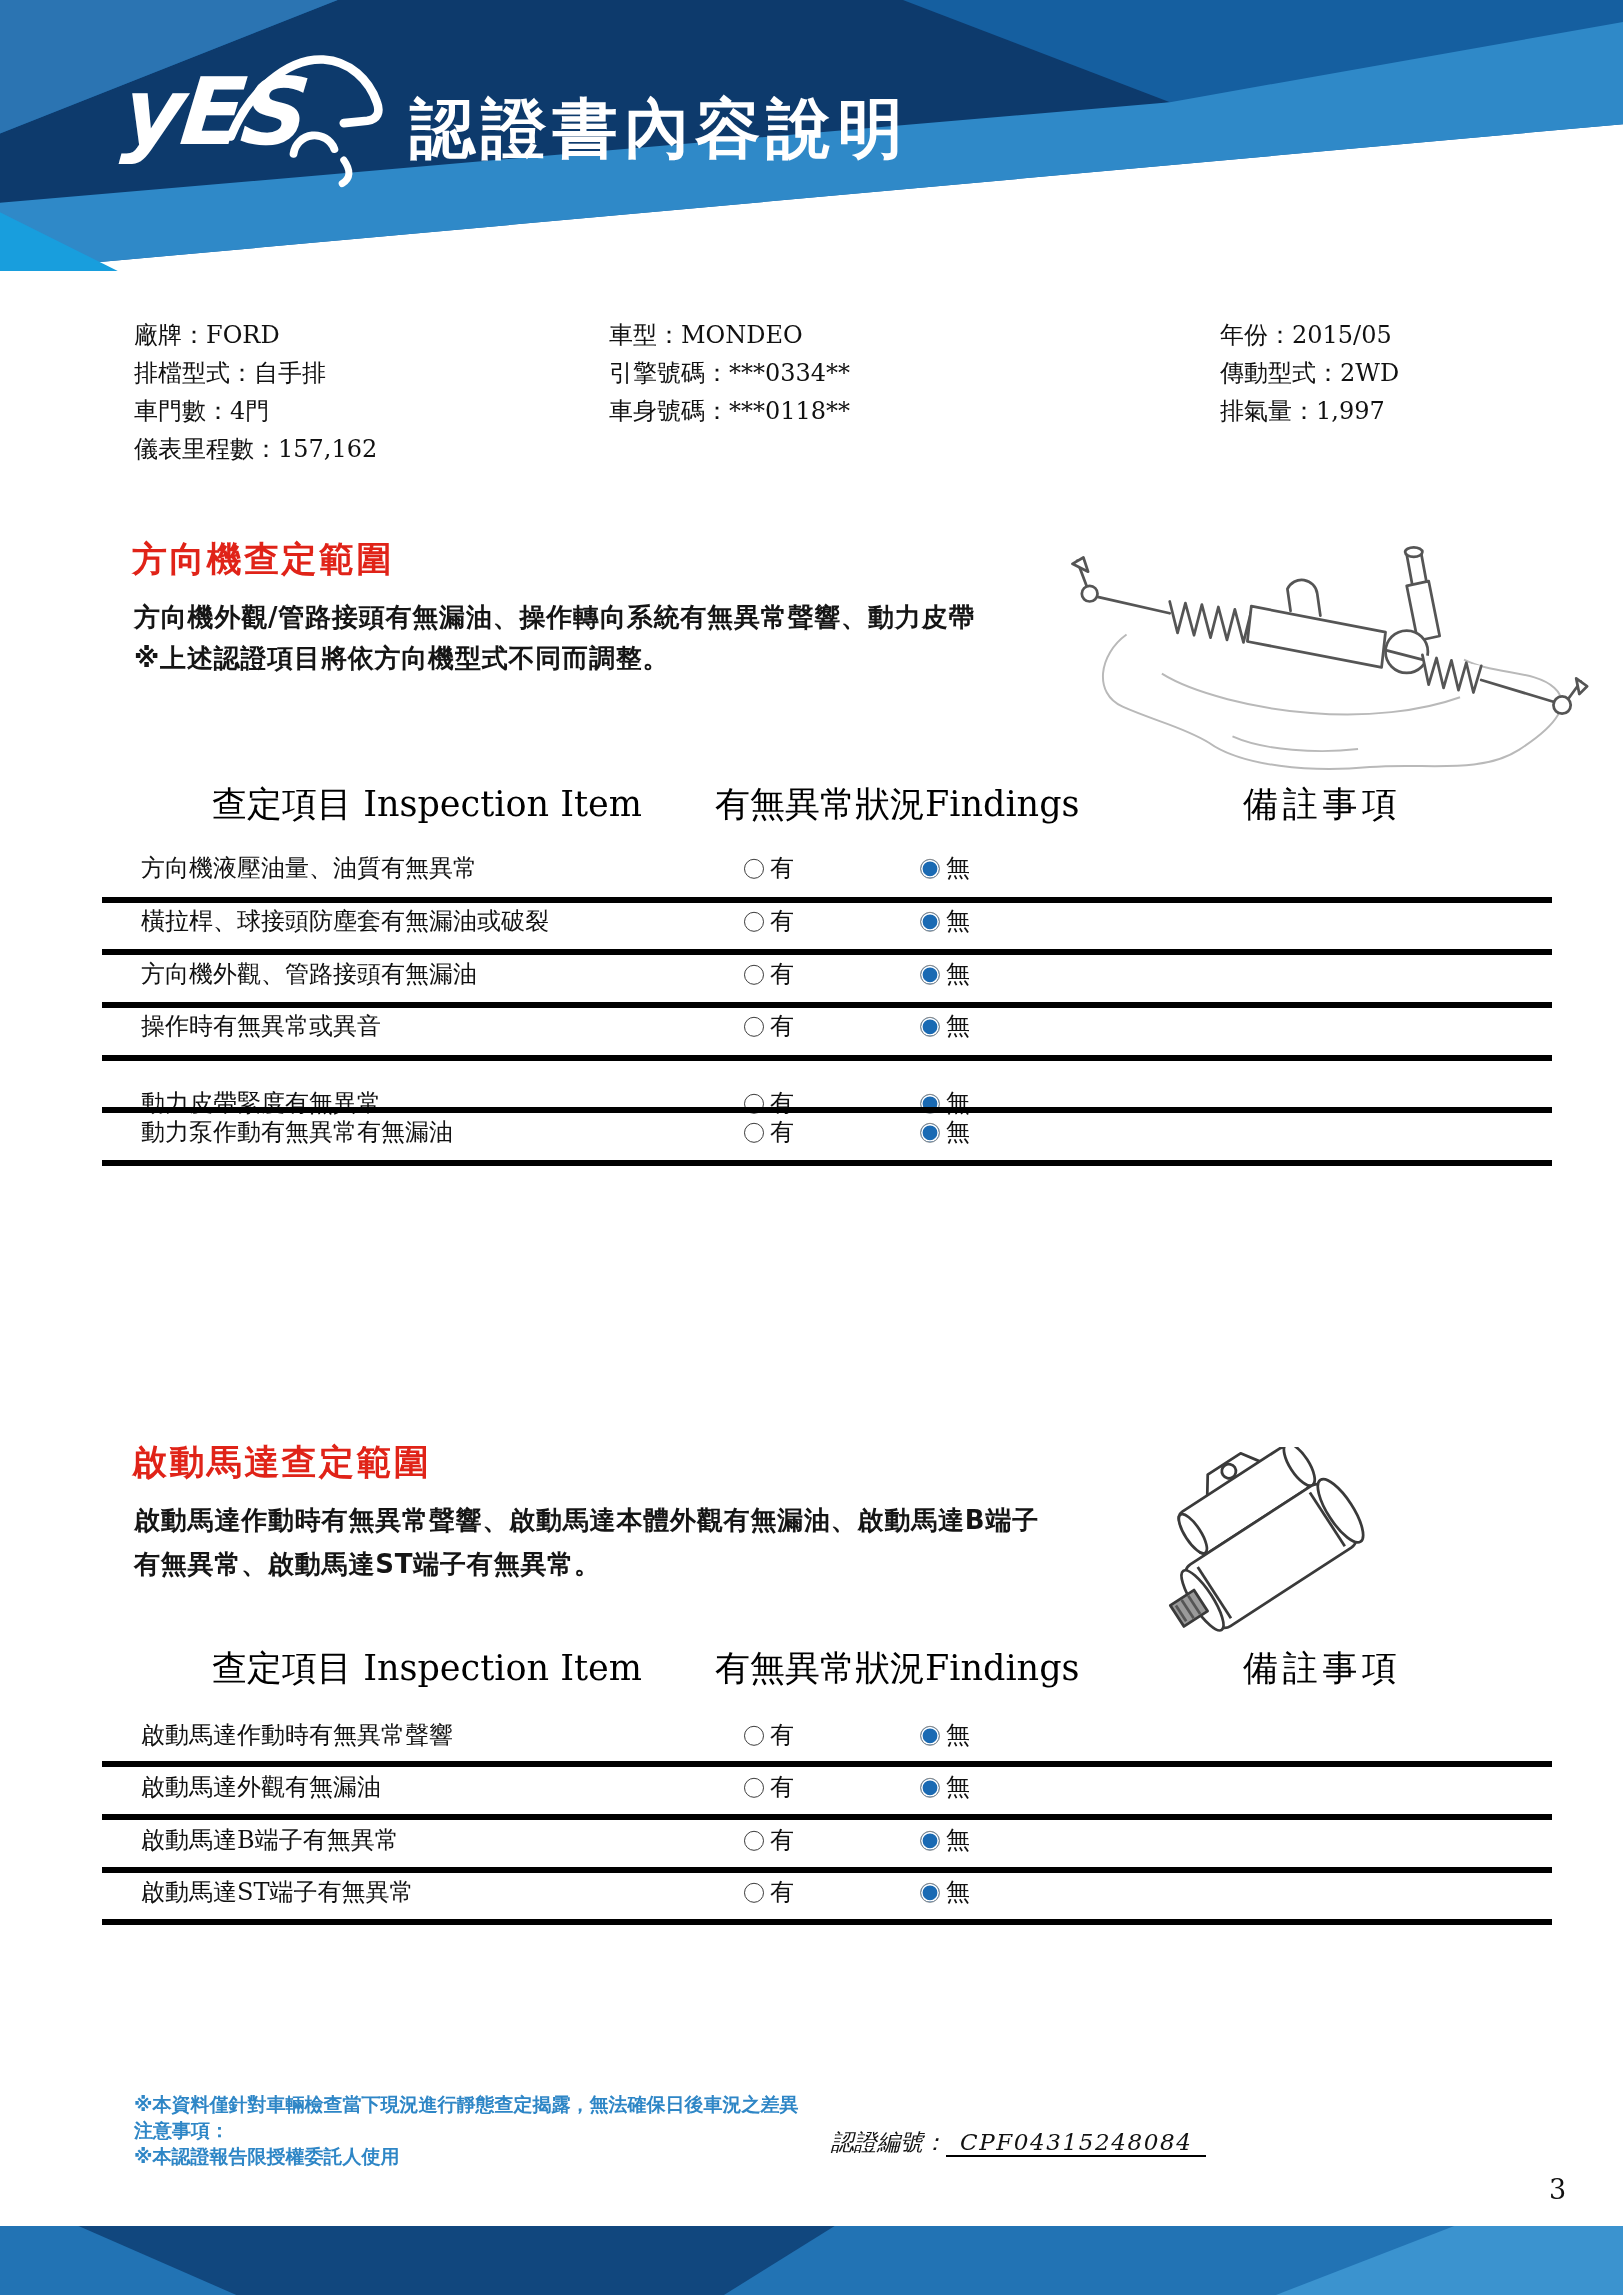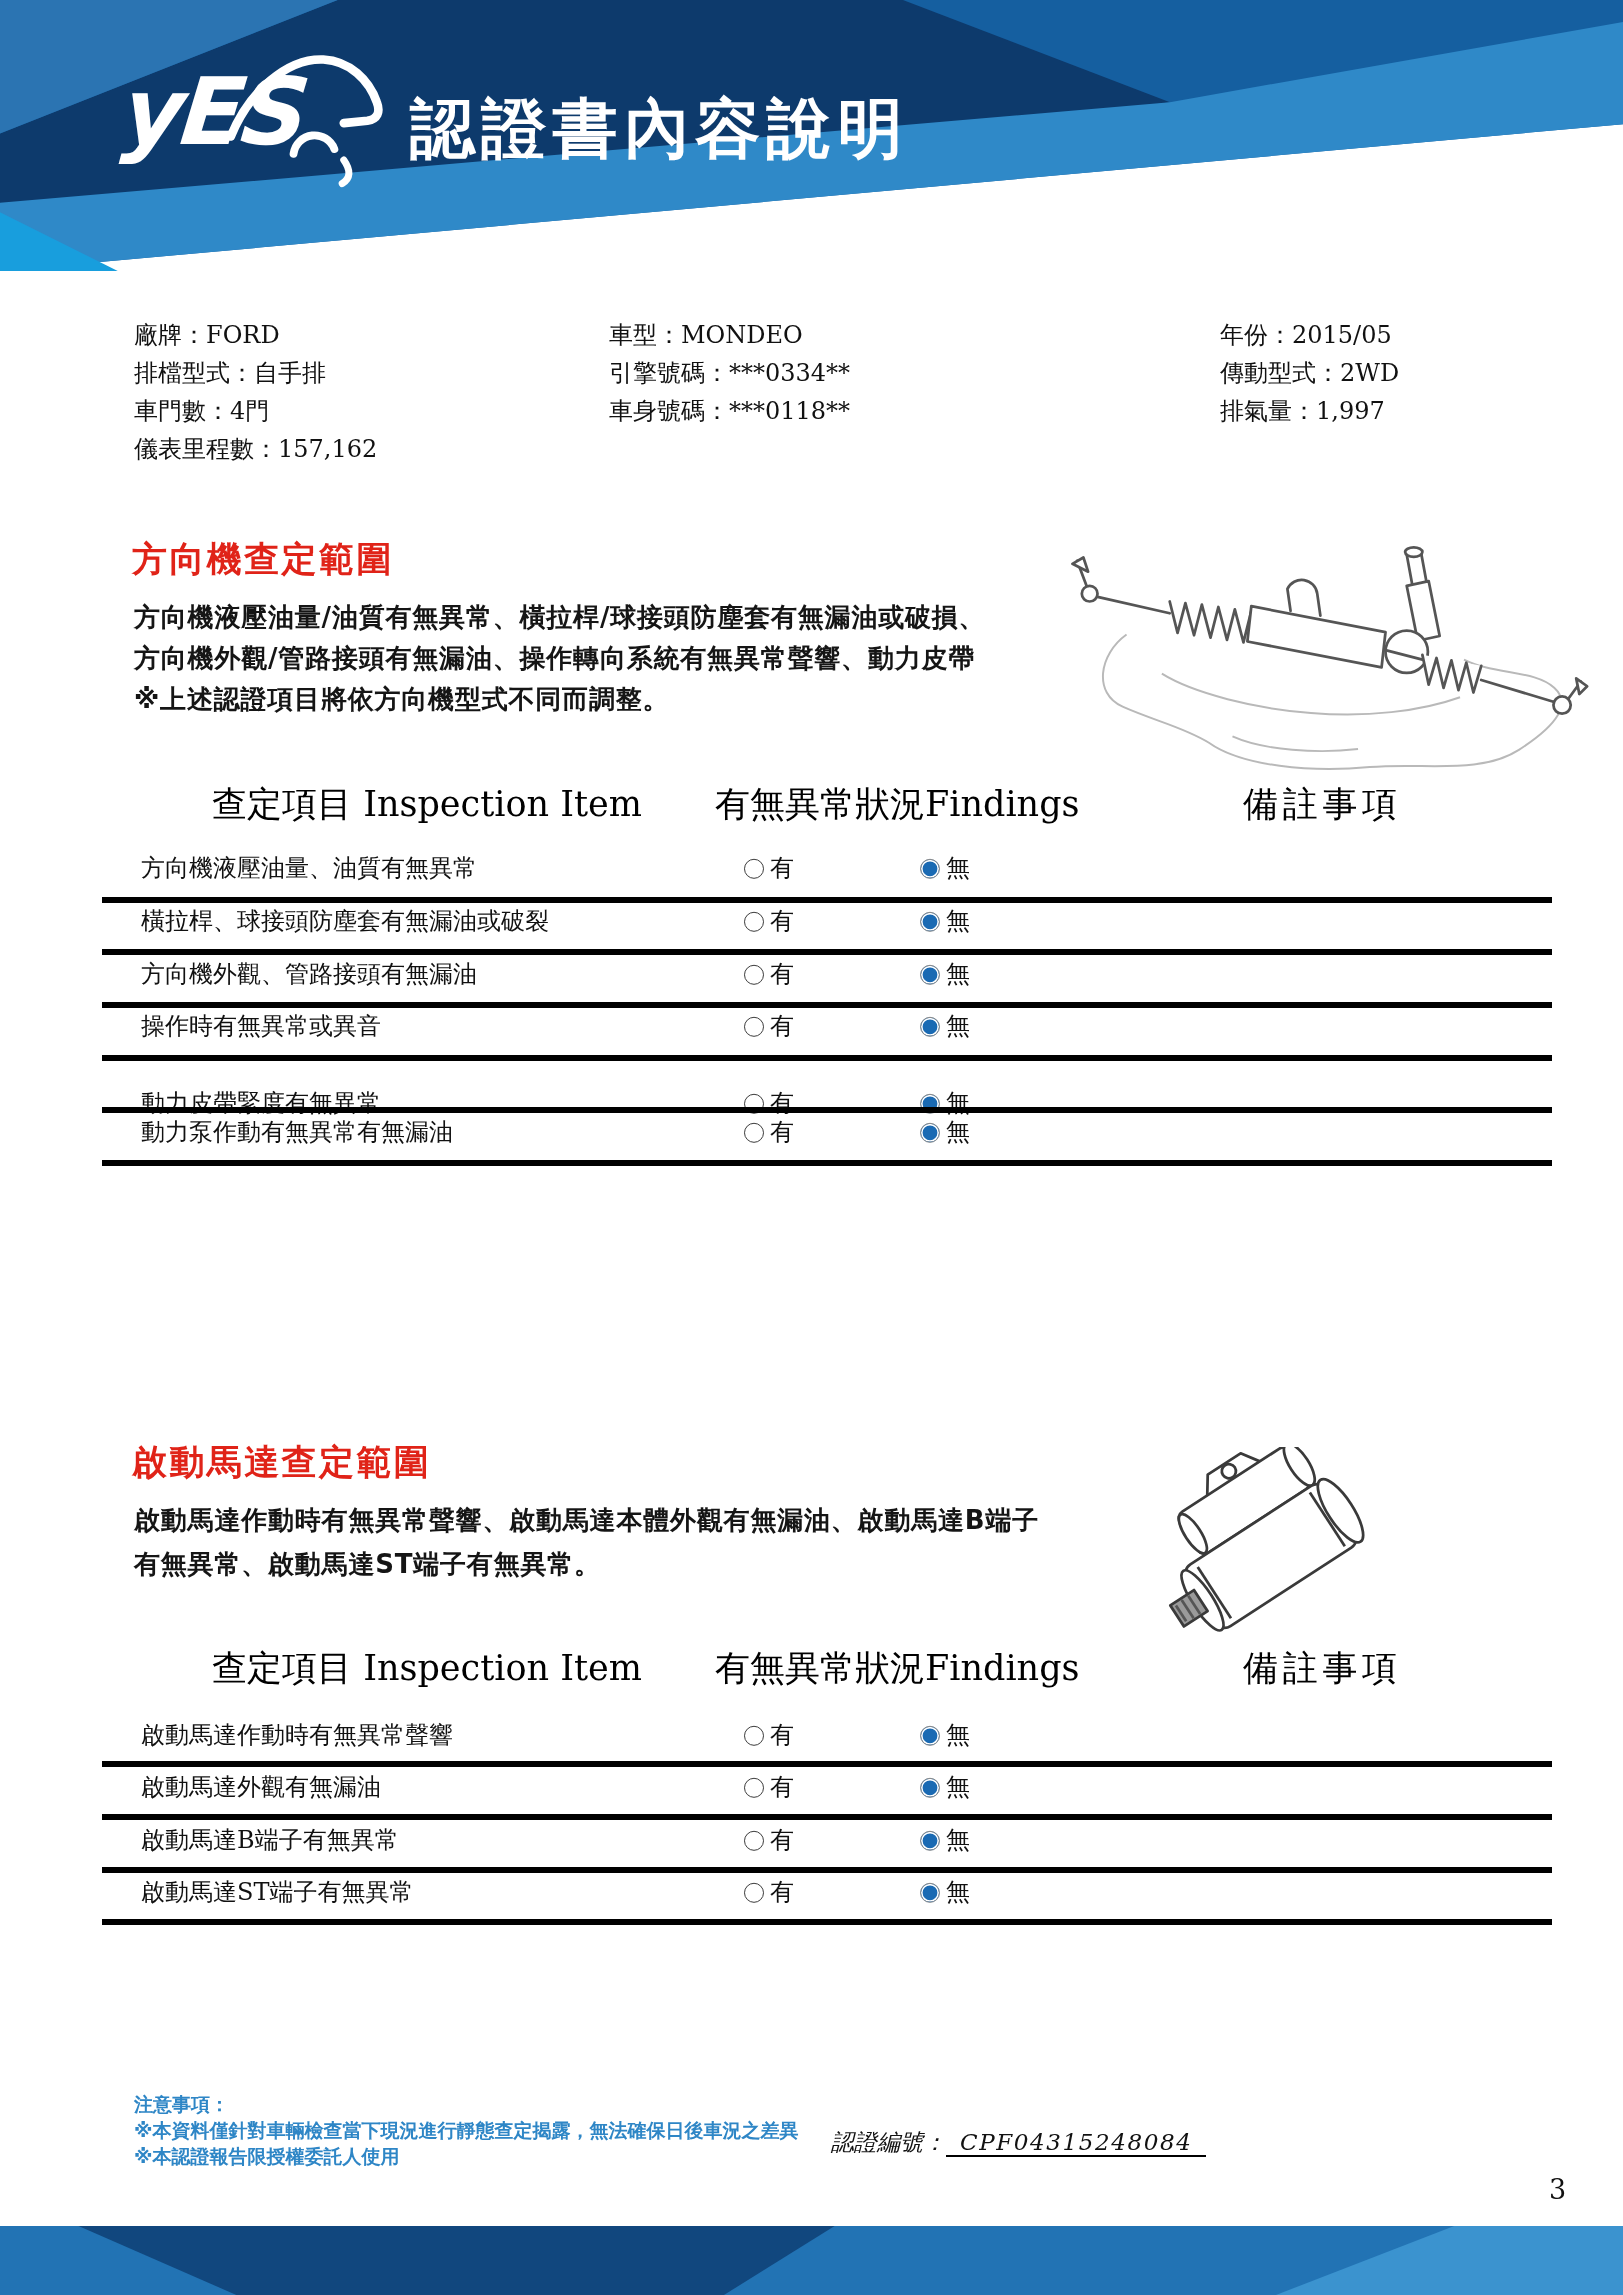--- a/index.html
+++ b/index.html
@@ -97,21 +97,20 @@
     <div>車身號碼：***0118**</div>
   </div>
   <div class="info-col info-col3">
     <div>年份：2015/05</div>
     <div>傳動型式：2WD</div>
     <div>排氣量：1,997</div>
   </div>
 
   <div class="sec-title" style="top:536px">方向機查定範圍</div>
   <div class="sec-desc" style="top:597px">
-    <div>方向機液壓油量/油質有無異常、橫拉桿/球接頭防塵套有無漏油或破損、</div>
     <div>方向機外觀/管路接頭有無漏油、操作轉向系統有無異常聲響、動力皮帶</div>
     <div>※上述認證項目將依方向機型式不同而調整。</div>
   </div>
 
   <svg class="illu" style="left:1052px;top:540px;width:565px;height:236px" viewBox="0 0 720 300">
     <g fill="none" stroke="#b9b9b9" stroke-width="2.5">
       <path d="M95,120 C60,145 52,195 90,212 C130,230 168,238 200,258 C242,288 330,296 405,289 C475,283 545,299 595,267 C645,235 662,208 640,188 C615,165 565,172 525,152"></path>
       <path d="M140,170 C180,195 260,215 330,220 C400,226 470,218 520,200"></path>
       <path d="M230,250 C270,268 340,272 390,266"></path>
     </g>
@@ -257,22 +256,22 @@
   <div class="t-row" style="top:1867px">
     <span class="row-label">啟動馬達ST端子有無異常</span>
     <span class="radio radio-yes"></span>
     <span class="radio-label lbl-yes">有</span>
     <span class="radio radio-no checked"></span>
     <span class="radio-label lbl-no">無</span>
   </div>
   <div class="sep" style="top:1919px"></div>
 
   <div class="notes">
+    <div>※本資料僅針對車輛檢查當下現況進行靜態查定揭露，無法確保日後車況之差異</div>
     <div>注意事項：</div>
-    <div>※本資料僅針對車輛檢查當下現況進行靜態查定揭露，無法確保日後車況之差異</div>
     <div>※本認證報告限授權委託人使用</div>
   </div>
 
   <div class="cert">
     <span>認證編號：</span><span class="num">CPF04315248084</span>
   </div>
 
   <div class="page-num">3</div>
 
   <svg class="footer-svg" viewBox="0 0 2067 88" preserveAspectRatio="none">

